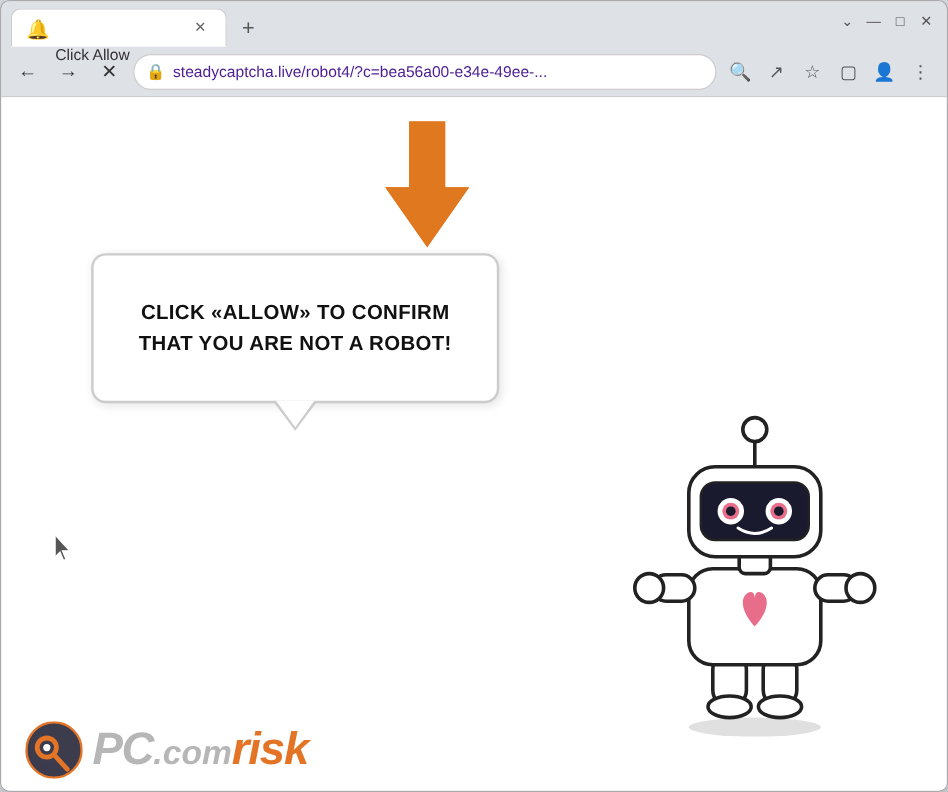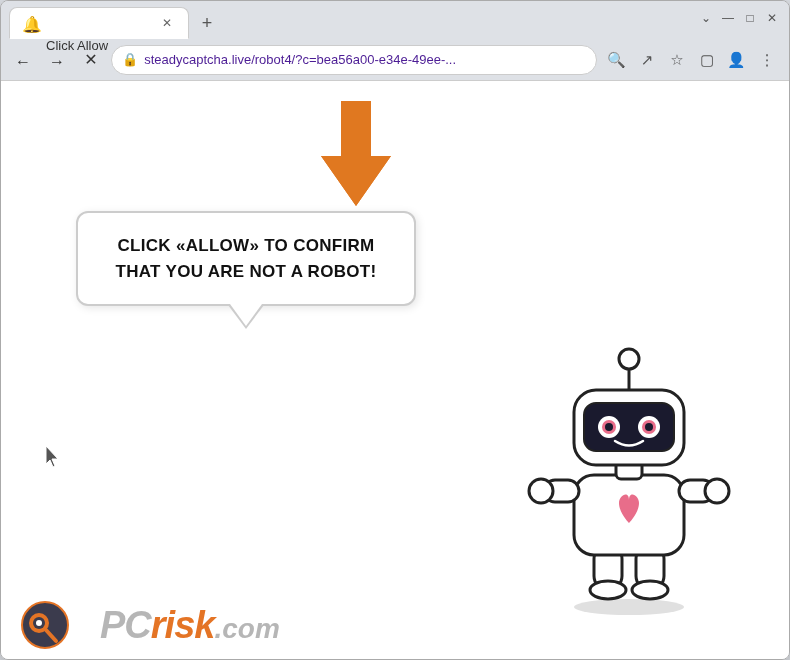--- a/index.html
+++ b/index.html
@@ -190,21 +190,21 @@
     }
 
     
     .speech-bubble {
       position: absolute;
       top: 130px;
       left: 75px;
       background: #fff;
       border: 2px solid #ccc;
       border-radius: 12px;
-      padding: 20px 30px;
+      padding: 35px 30px;
       max-width: 340px;
       box-shadow: 2px 2px 8px rgba(0,0,0,0.1);
     }
 
     .speech-bubble::after {
       content: '';
       position: absolute;
       bottom: -22px;
       left: 50%;
       transform: translateX(-50%);
@@ -371,21 +371,21 @@
 
     <div class="watermark">
 
       <svg width="48" height="48" viewBox="0 0 48 48">
         <circle cx="24" cy="24" r="23" fill="#1a1a2e" stroke="#e05c00" stroke-width="2"></circle>
         <circle cx="18" cy="22" r="10" fill="#e05c00"></circle>
         <circle cx="18" cy="22" r="6" fill="#1a1a2e"></circle>
         <circle cx="18" cy="22" r="3" fill="white"></circle>
         <line x1="25" y1="29" x2="35" y2="40" stroke="#e05c00" stroke-width="4" stroke-linecap="round"></line>
       </svg>
-      <div style="display:flex;align-items:baseline;gap:0;margin-left:23px;">
+      <div style="display:flex;align-items:baseline;gap:0;">
         <span style="font-size:38px;font-weight:900;font-style:italic;color:#aaa;letter-spacing:-1px;">PC</span>
+          <span style="font-size:28px;font-weight:700;font-style:italic;color:#aaa;">.com</span>
           <span style="font-size:38px;font-weight:900;font-style:italic;color:#e05c00;letter-spacing:-1px;">risk</span>
-          <span style="font-size:28px;font-weight:700;font-style:italic;color:#aaa;">.com</span>
       </div>
     </div>
 
   </div>
 </div>
 
 </body></html>

